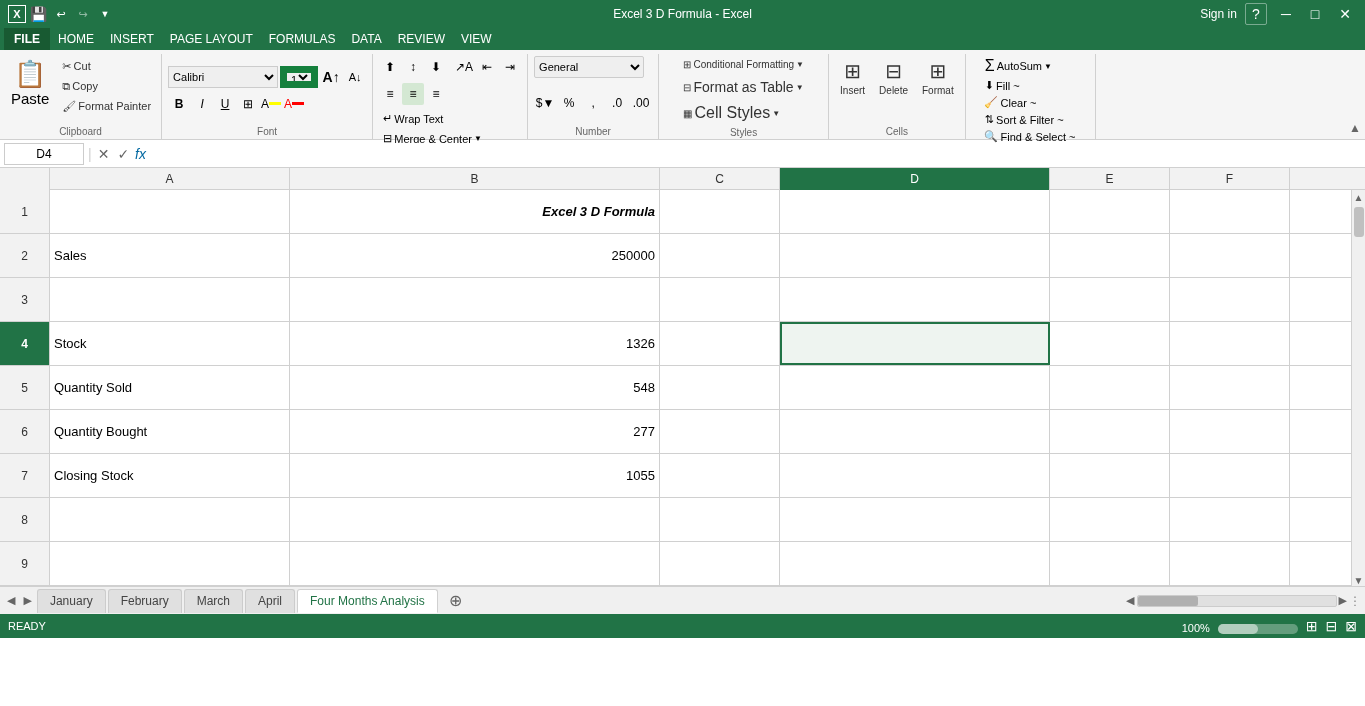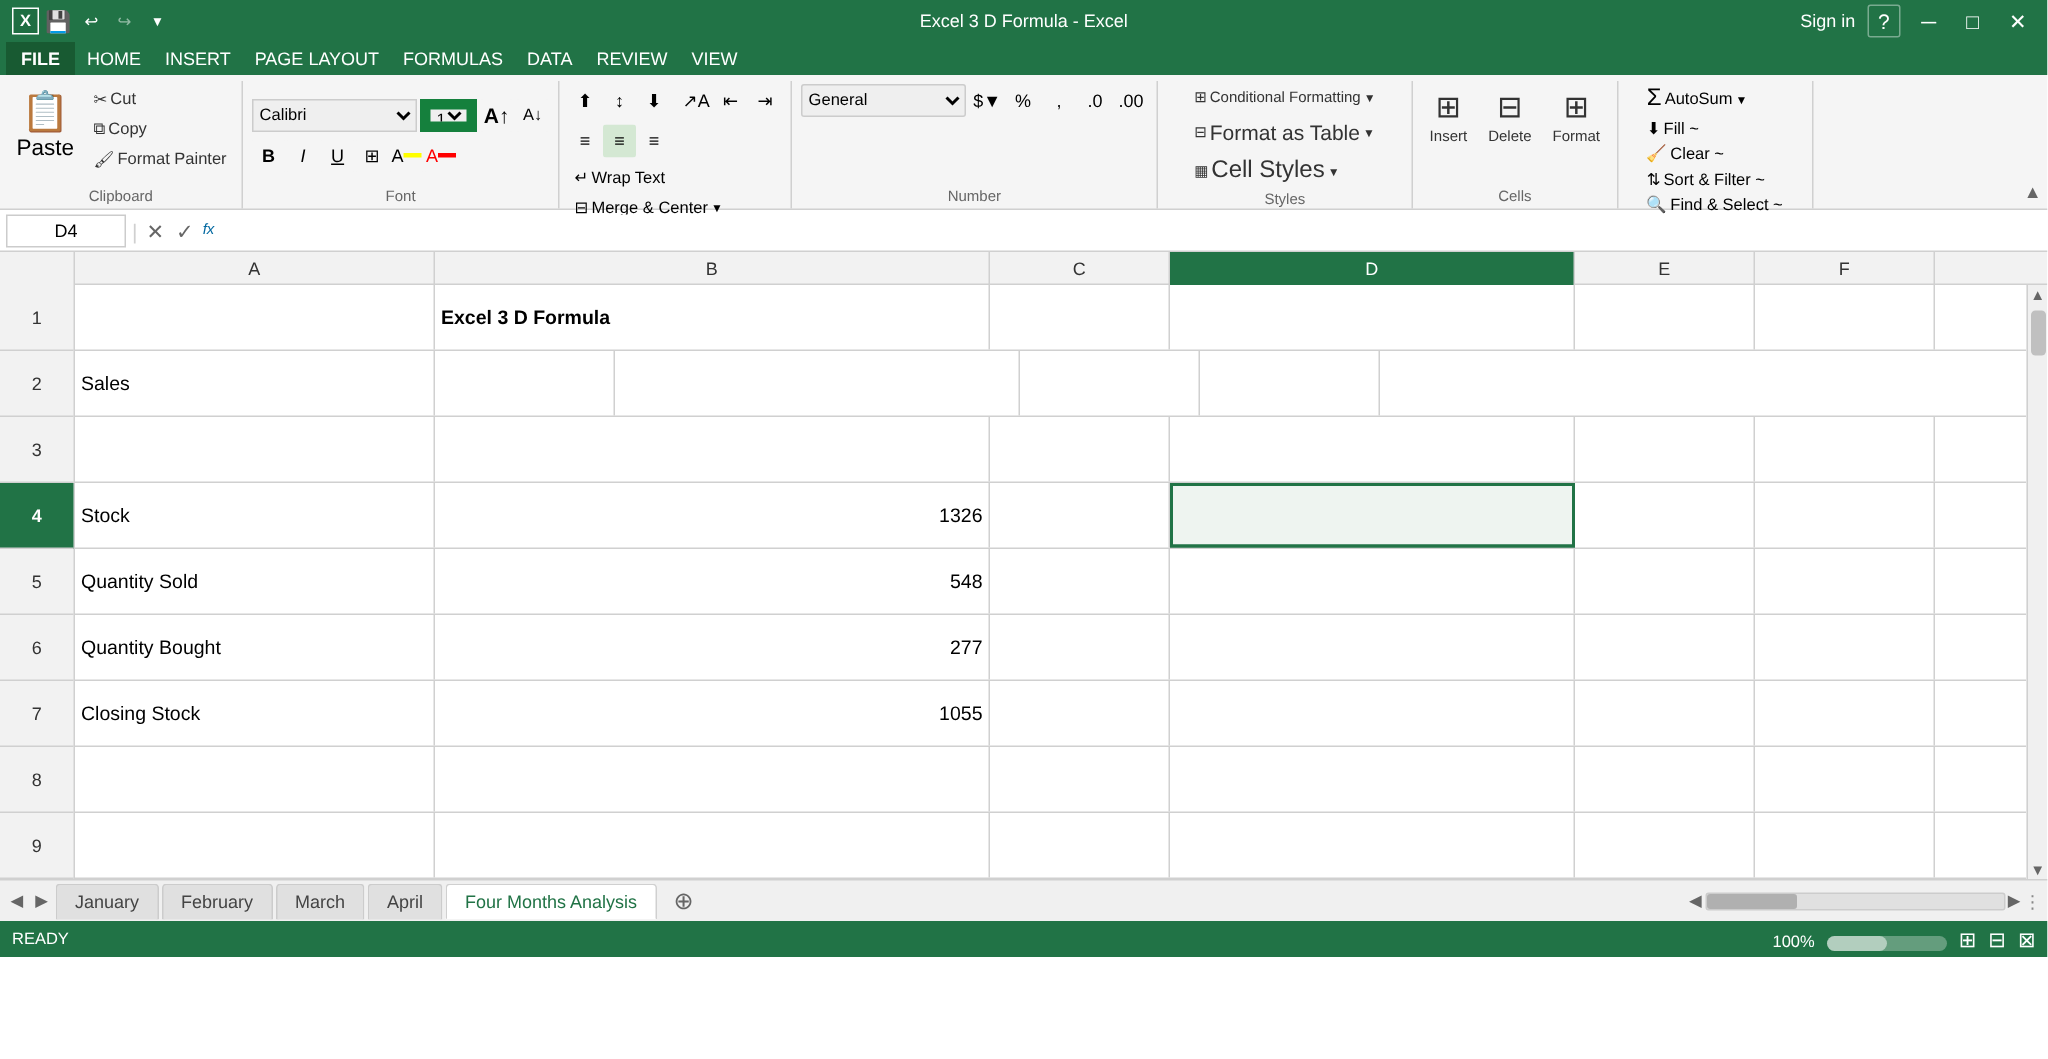--- a/index.html
+++ b/index.html
@@ -191,21 +191,21 @@
       text-align: center;
     }
     .formula-input {
       flex: 1;
       height: 22px;
       border: none;
       outline: none;
       font-size: 12px;
       padding: 0 4px;
     }
-    .fx-label { font-size: 10px; color: #0369a1; font-style: italic; }
+    .fx-label { font-size: 14px; color: #0369a1; font-style: italic; }
     .checkmark { color: #666; cursor: pointer; font-size: 14px; padding: 0 2px; }
     .cross-mark { color: #666; cursor: pointer; font-size: 14px; padding: 0 2px; }
 
     
     .spreadsheet-area {
       display: flex;
       flex-direction: column;
       flex: 1;
       overflow: hidden;
     }
@@ -282,21 +282,21 @@
       overflow: hidden;
       position: relative;
     }
     .cell.selected {
       outline: 2px solid #217346;
       outline-offset: -2px;
       background: rgba(33,115,70,0.05);
     }
     .cell.num { justify-content: flex-end; }
     .cell.bold { font-weight: bold; }
-    .cell.center { justify-content: flex-start; }
+    .cell.center { justify-content: flex-end; font-style: italic; }
 
     
     .col-a { width: 240px; min-width: 240px; }
     .col-b { width: 370px; min-width: 370px; }
     .col-c { width: 120px; min-width: 120px; }
     .col-d { width: 270px; min-width: 270px; }
     .col-e { width: 120px; min-width: 120px; }
     .col-f { width: 120px; min-width: 120px; }
     .sheet-tab {
       height: 24px;
@@ -462,21 +462,21 @@
       <div class="merge-btn">
         <span>⊟</span>
         <span>Merge &amp; Center</span>
         <span class="dropdown-arrow">▼</span>
       </div>
     </div>
     <div class="ribbon-group-label">Alignment</div>
   </div>
 
   <div class="ribbon-group" style="min-width:120px;">
-    <div class="ribbon-group-content" style="flex-direction:row;gap:3px;width:100%;">
+    <div class="ribbon-group-content" style="flex-direction:column;gap:14px;width:100%;">
       <select class="num-dropdown">
         <option>General</option>
         <option>Number</option>
         <option>Currency</option>
         <option>Percentage</option>
       </select>
       <div style="display:flex;gap:2px;align-items:center;">
         <div class="font-fmt-btn">$▼</div>
         <div class="font-fmt-btn">%</div>
         <div class="font-fmt-btn">,</div>
@@ -604,20 +604,23 @@
           <div class="cell col-c"></div>
           <div class="cell col-d"></div>
           <div class="cell col-e"></div>
           <div class="cell col-f"></div>
         </div>
 
         <div class="grid-row">
           <div class="cell col-a">
             <span>Sales</span>
           </div>
+          <div class="cell col-b num">
+            <span>250000</span>
+          </div>
           <div class="cell col-c"></div>
           <div class="cell col-d"></div>
           <div class="cell col-e"></div>
           <div class="cell col-f"></div>
         </div>
 
         <div class="grid-row">
           <div class="cell col-a"></div>
           <div class="cell col-b"></div>
           <div class="cell col-c"></div>

